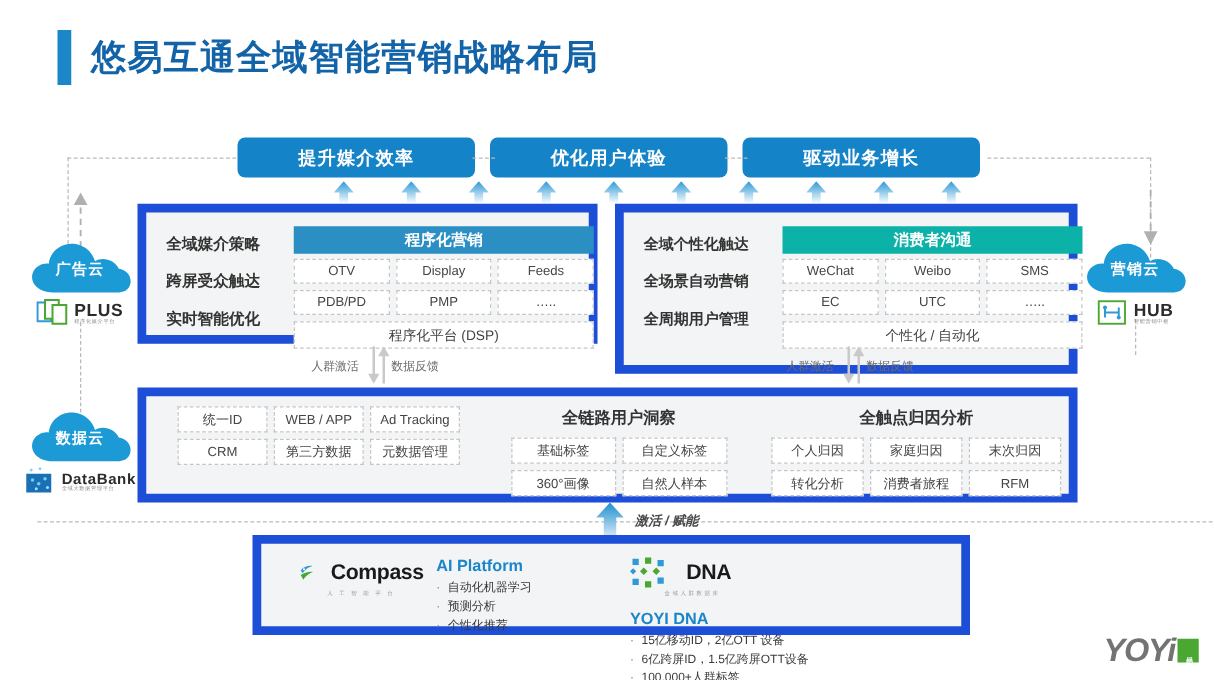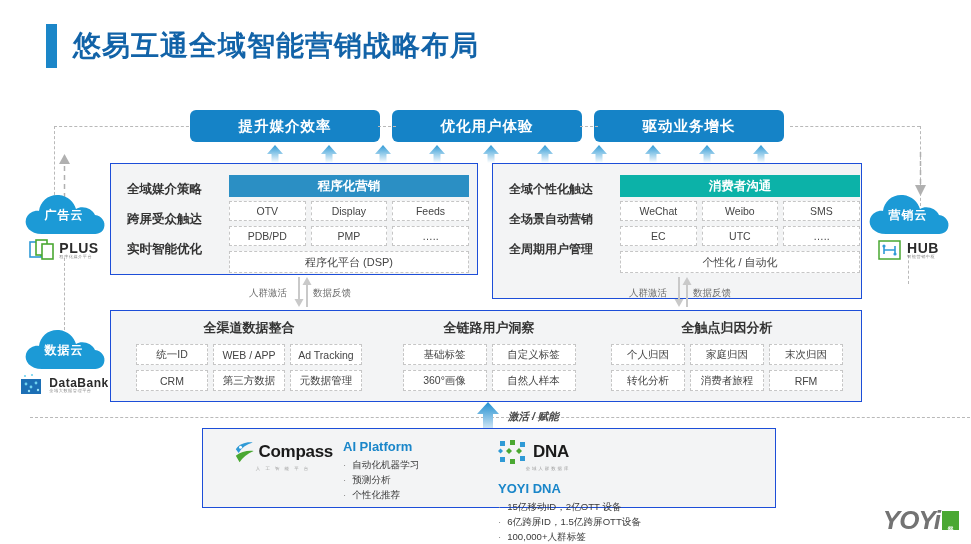--- a/index.html
+++ b/index.html
@@ -33,21 +33,21 @@
   #goal-0 { left:190px; width:190px; }
   #goal-1 { left:392px; width:190px; }
   #goal-2 { left:594px; width:190px; }
 
   
   .up-arrow { position:absolute; width:18px; height:18px; }
   .up-arrow svg { display:block; }
 
   
   .panel {
-    position:absolute; background:#f3f4f5; border:1px solid #1d4ed8;padding-left:20px;
+    position:absolute; background:#f3f4f5; border:7px solid #1d4ed8;padding-left:20px;
   }
   #panel-media  { left:110px; top:163px; width:368px; height:112px; }
   #panel-mkt    { left:492px; top:163px; width:370px; height:136px; }
   #panel-data   { left:110px; top:310px; width:752px; height:92px; }
   #panel-bottom { left:202px; top:428px; width:574px; height:80px; }
 
   .row-labels { position:absolute; left:16px; top:10px; width:95px; }
   .row-label {
     font-size:12.5px; font-weight:bold; color:#333;
     height:30px; display:flex; align-items:center; white-space:nowrap;
@@ -56,21 +56,21 @@
   .row-labels.wide .row-label { font-size:12px; }
 
   .col-head {
     position:absolute; height:22px; color:#fff;
     font-size:12.5px; font-weight:bold;
     display:flex; align-items:center; justify-content:center;
   }
   #head-media { left:118px; top:11px; width:240px; background:#2b8fc4; }
   #head-mkt   { left:127px; top:11px; width:240px; background:#0cb2a8; }
 
-  .chip-grid { position:absolute; display:flex; flex-wrap:wrap; gap:5px; }
+  .chip-grid { position:absolute; display:flex; flex-wrap:wrap; gap:5px;justify-content:space-between; }
   #grid-media { left:118px; top:37px; width:240px; }
   #grid-mkt   { left:127px; top:37px; width:240px; }
   .chip {
     background:#fff; border:1px dashed #c6c6c6;
     height:20px; flex:0 0 76.6px;
     font-size:10.5px; color:#444;
     display:flex; align-items:center; justify-content:center;
     white-space:nowrap;
   }
   .chip.full { flex:0 0 100%; height:22px; font-size:11px; }
@@ -115,21 +115,21 @@
 
   #cloud-ads { left:22px; top:190px; }
   #cloud-data{ left:22px; top:325px; }
   #cloud-mkt { left:866px; top:190px; }
 
   
   .bp-block { position:absolute; top:10px; display:flex; align-items:flex-start; gap:10px; }
   #bp-compass { left:30px; }
   #bp-dna     { left:295px;flex-direction:column; }
   .bp-logo { width:100px; }
-  .bp-logo-row { display:flex; align-items:center; gap:3px; }
+  .bp-logo-row { display:flex; align-items:center; gap:13px; }
   .bp-logo-name { font-size:17px; font-weight:bold; color:#1a1a1a; letter-spacing:-.3px; }
   .bp-logo-sub { font-size:4.4px; color:#9a9a9a; letter-spacing:2px; text-align:center; margin-top:1px; }
   .bp-title { font-size:13px; font-weight:bold; color:#1a86c9; margin-bottom:4px; }
   .bp-li { font-size:9.6px; color:#3a3a3a; line-height:1.55; display:flex; gap:6px; white-space:nowrap; }
   .bp-li .dot { color:#888; }
 
   
   #yoyi-logo { position:absolute; right:12px; bottom:8px; display:flex; align-items:center; gap:2px; }
   #yoyi-text { font-size:26px; font-weight:bold; color:#737373; letter-spacing:-1px;font-style:italic; }
   #yoyi-badge {
@@ -330,21 +330,20 @@
 
 <div class="conn-label" style="left:629px; top:287px;">人群激活</div>
 <div class="conn-label" style="left:693px; top:287px;">数据反馈</div>
 <svg class="conn-arrow" style="left:674px; top:277px;" width="18" height="30" viewBox="0 0 18 30">
   <path d="M4 0 L4 22 L0.5 22 L5 30 L9.5 22 L6 22 L6 0 Z" fill="#c9c9c9"></path>
   <path d="M12 30 L12 8 L8.5 8 L13 0 L17.5 8 L14 8 L14 30 Z" fill="#c9c9c9"></path>
 </svg>
 
 <div class="panel" id="panel-data">
   <div class="data-group" id="dg-0">
-    <div class="data-title">全渠道数据整合</div>
     <div class="data-chips">
       <div class="data-chip">统一ID</div>
       <div class="data-chip">WEB / APP</div>
       <div class="data-chip">Ad Tracking</div>
       <div class="data-chip">CRM</div>
       <div class="data-chip">第三方数据</div>
       <div class="data-chip">元数据管理</div>
     </div>
   </div>
   <div class="data-group" id="dg-1">

